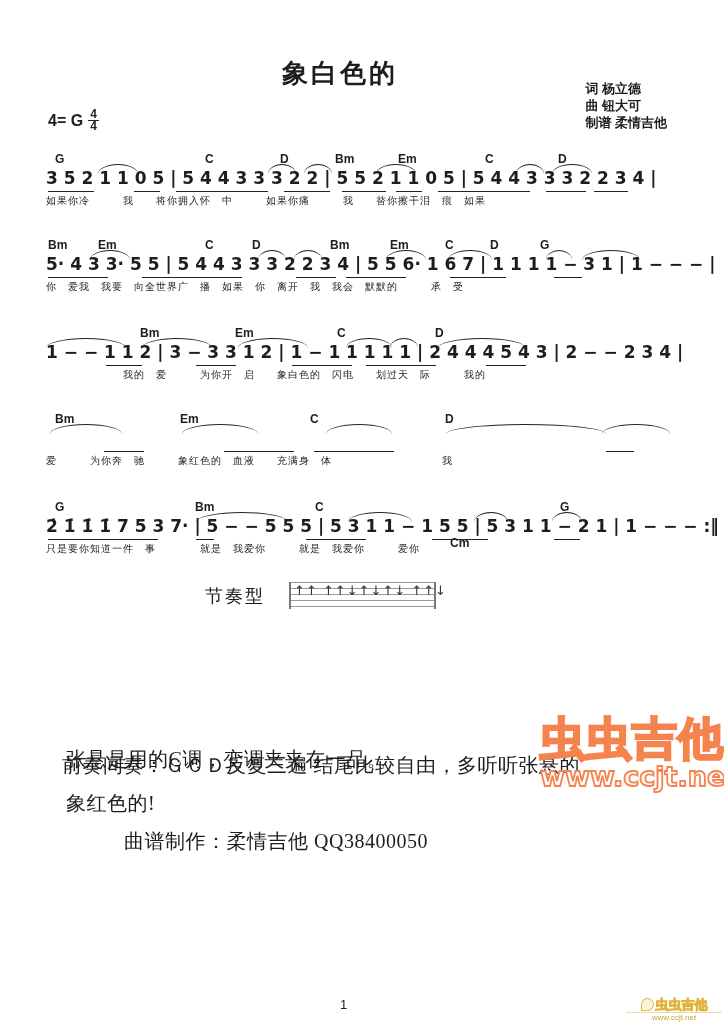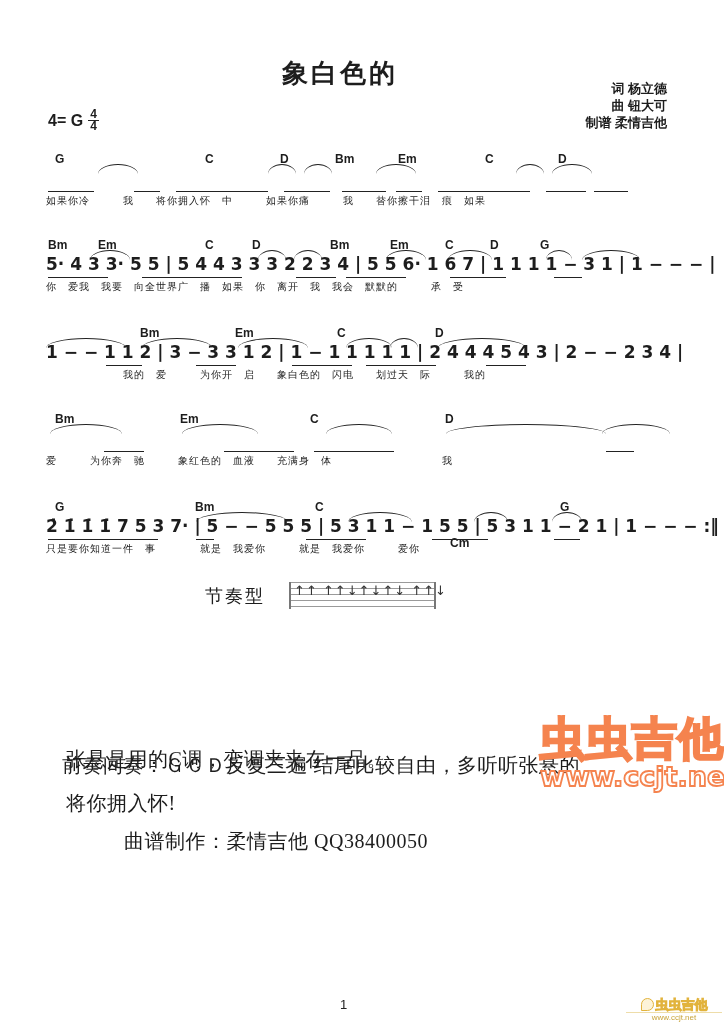--- a/index.html
+++ b/index.html
@@ -2,21 +2,21 @@
 <html><head>
 <meta charset="utf-8">
 <style>
   html,body{margin:0;padding:0;background:#ffffff;}
   .page{position:relative;width:724px;height:1024px;background:#fff;overflow:hidden;
         font-family:"Liberation Sans",sans-serif;color:#1d1d1d;}
 
   .title{position:absolute;top:56px;left:0;width:680px;text-align:center;
          font-size:26px;font-weight:bold;letter-spacing:3px;}
 
-  .credits{position:absolute;top:80px;right:57px;text-align:right;
+  .credits{position:absolute;top:80px;right:57px;
            font-size:13px;line-height:17px;font-weight:bold;}
 
   .keysig{position:absolute;top:112px;left:48px;font-size:16px;font-weight:bold;}
   .frac{display:inline-block;vertical-align:middle;text-align:center;
         font-size:12px;line-height:11px;font-weight:bold;margin-left:5px;margin-top:-3px;}
   .frac .top{border-bottom:1.5px solid #222;padding:0 2px;display:block;}
   .frac .bot{display:block;}
 
   .score{position:absolute;left:46px;top:0;width:596px;}
   .system{position:absolute;left:0;width:596px;height:66px;}
@@ -97,20 +97,21 @@
         <div class="arc" style="left: 506px; width: 40px;"></div>
         <div class="beam" style="left: 2px; width: 46px;"></div>
         <div class="beam" style="left: 88px; width: 26px;"></div>
         <div class="beam" style="left: 130px; width: 92px;"></div>
         <div class="beam" style="left: 238px; width: 46px;"></div>
         <div class="beam" style="left: 296px; width: 44px;"></div>
         <div class="beam" style="left: 350px; width: 26px;"></div>
         <div class="beam" style="left: 392px; width: 92px;"></div>
         <div class="beam" style="left: 500px; width: 40px;"></div>
         <div class="beam" style="left: 548px; width: 34px;"></div>
+        <div class="note-row">3 5 2 1 1 0 5 | 5 4 4 3 3 3 2 2 | 5 5 2 1 1 0 5 | 5 4 4 3 3 3 2 2 3 4 |</div>
         <div class="lyric-row">如果你冷　　　我　　将你拥入怀　中　　　如果你痛　　　我　　替你擦干泪　痕　如果</div>
       </div>
       <div class="system" style="top: 238px;">
         <span class="chord" style="left: 2px;">Bm</span>
         <span class="chord" style="left: 52px;">Em</span>
         <span class="chord" style="left: 159px;">C</span>
         <span class="chord" style="left: 206px;">D</span>
         <span class="chord" style="left: 284px;">Bm</span>
         <span class="chord" style="left: 344px;">Em</span>
         <span class="chord" style="left: 399px;">C</span>
@@ -187,21 +188,21 @@
       </div>
     </div>
 
   <div class="rhythm-label">节奏型</div>
   <div class="rhythm-box">
     <div class="rhythm-arrows">↑↑ ↑↑↓↑↓↑↓ ↑↑↓</div>
   </div>
 
   <div class="para p2">张悬是用的C调，变调夹夹在一品。</div>
   <div class="para p3">前奏间奏：ＧＣＤ反复三遍 结尾比较自由，多听听张悬的</div>
-  <div class="para p4">将你拥入怀!</div>
+  <div class="para p4">象红色的!</div>
   <div class="para p5">曲谱制作：柔情吉他 QQ38400050</div>
 
   <div class="wm">
     <div class="wm-brand">虫虫吉他</div>
     <div class="wm-url">www.ccjt.net</div>
   </div>
 
   <div class="pageno">1</div>
 
   <div class="logo">

